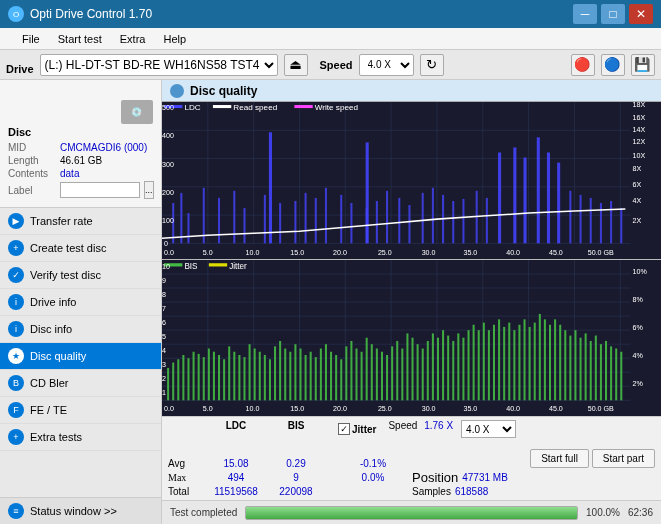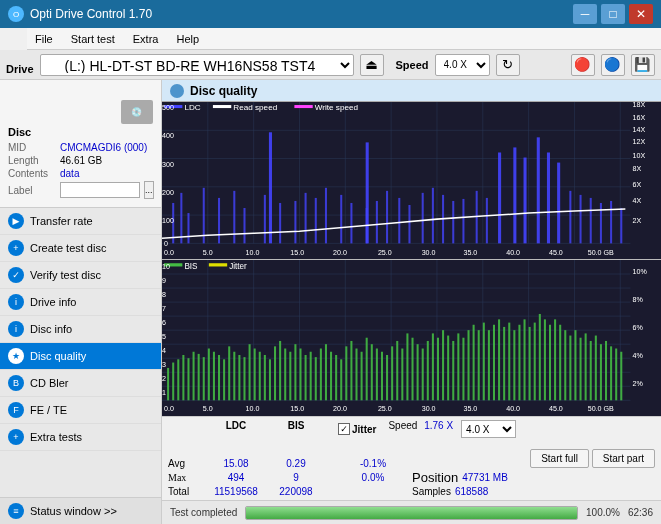--- a/index.html
+++ b/index.html
@@ -9,27 +9,27 @@
     .title-bar { background: #1a6b9c; color: white; display: flex; align-items: center; justify-content: space-between; padding: 4px 8px; height: 28px; }
     .title-bar-left { display: flex; align-items: center; gap: 6px; font-size: 12px; font-weight: 500; }
     .title-bar-icon { width: 16px; height: 16px; background: #4db8ff; border-radius: 50%; display: flex; align-items: center; justify-content: center; font-size: 8px; color: white; }
     .title-bar-controls { display: flex; gap: 4px; }
     .title-btn { width: 24px; height: 20px; border: none; cursor: pointer; display: flex; align-items: center; justify-content: center; font-size: 12px; border-radius: 2px; }
     .title-btn.min { background: #5a9fd4; color: white; }
     .title-btn.max { background: #5a9fd4; color: white; }
     .title-btn.close { background: #c0392b; color: white; }
 
     
-    .menu-bar { background: #f5f5f5; border-bottom: 1px solid #ccc; display: flex; align-items: center; padding: 2px 0; height: 22px; gap: 2px; margin-left: 27px; }
+    .menu-bar { background: #f5f5f5; border-bottom: 1px solid #ccc; display: flex; align-items: center; padding: 2px 14px; height: 22px; gap: 2px; }
     .menu-item { padding: 2px 8px; cursor: pointer; font-size: 11px; border-radius: 2px; }
 
     
     .drive-bar { background: #e8e8e8; border-bottom: 1px solid #ccc; display: flex; align-items: center; padding: 3px 6px; height: 30px; gap: 6px; }
     .drive-label { font-size: 11px; font-weight: bold; margin-top: 8px; }
-    .drive-select { border: 1px solid #aaa; background: white; padding: 2px 20px; font-size: 14px; height: 22px; min-width: 180px; border-radius: 2px; }
+    .drive-select { border: 1px solid #aaa; background: white; padding: 2px 0; font-size: 12px; height: 22px; min-width: 180px; border-radius: 2px; }
     .drive-btn { width: 24px; height: 22px; border: 1px solid #aaa; background: #f0f0f0; cursor: pointer; display: flex; align-items: center; justify-content: center; border-radius: 2px; }
     .speed-label { font-size: 11px; font-weight: bold; margin-left: 6px; }
     .speed-select { border: 1px solid #aaa; background: white; padding: 2px 4px; font-size: 10px; height: 22px; width: 55px; border-radius: 2px; }
 
     
     .main { display: flex; height: calc(524px - 28px - 22px - 30px); }
 
     
     .sidebar { width: 162px; background: #e8e8e8; border-right: 1px solid #ccc; display: flex; flex-direction: column; flex-shrink: 0; }
 

